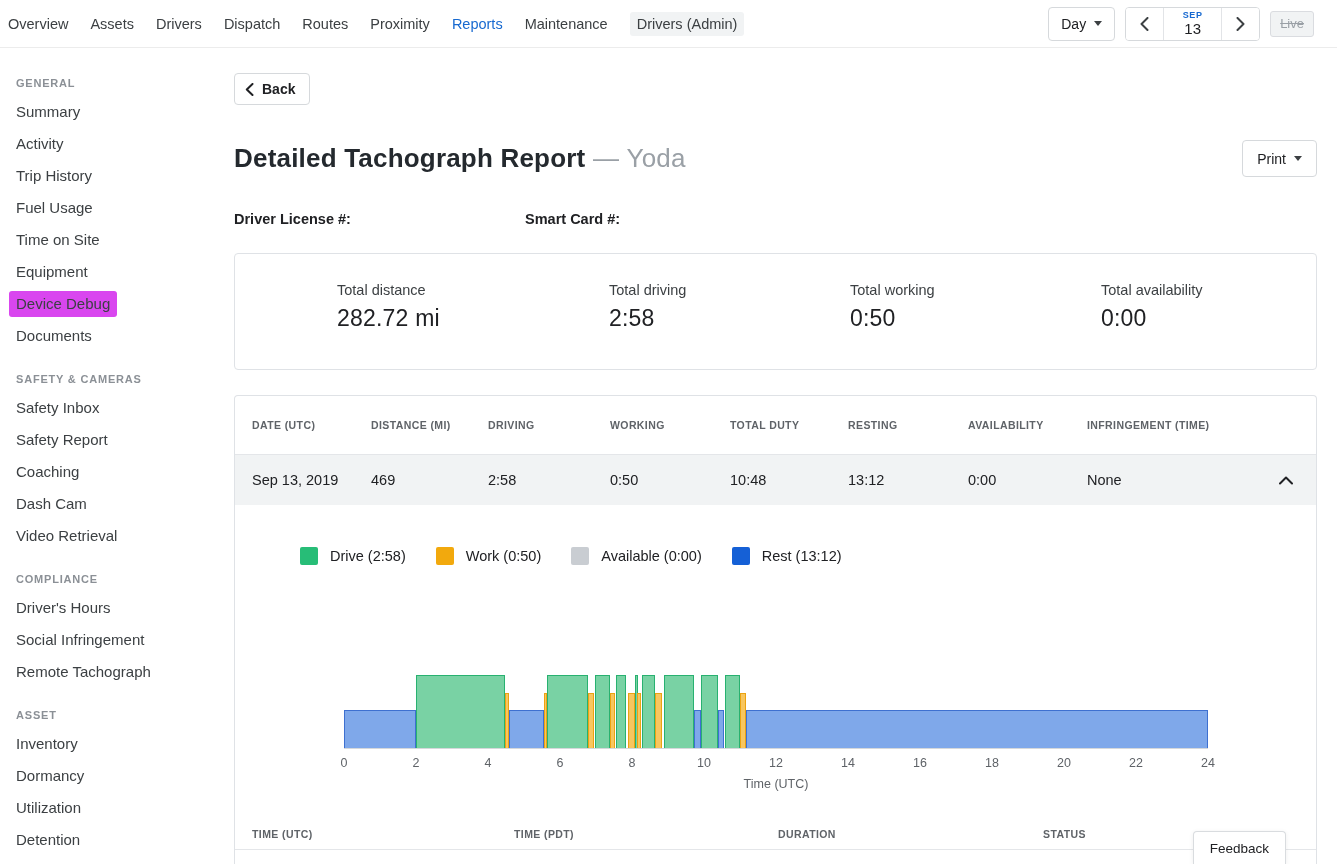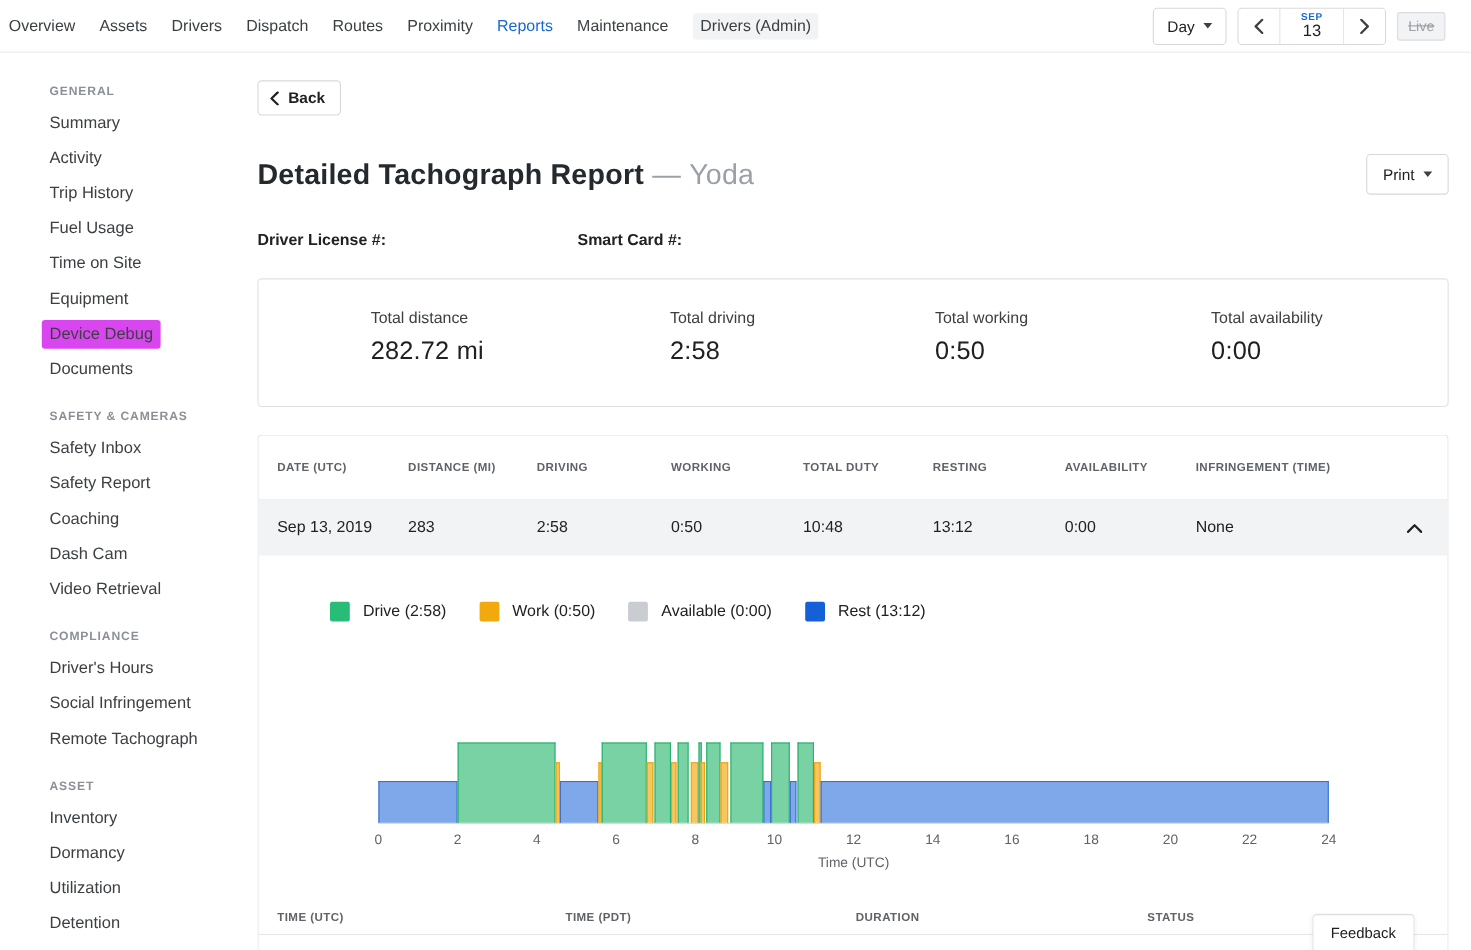--- a/index.html
+++ b/index.html
@@ -19,21 +19,21 @@
   .caret-down { width:0; height:0; border-left:4px solid transparent; border-right:4px solid transparent; border-top:5px solid #3c4043; display:inline-block; }
   .date-group { display:flex; height:34px; border:1px solid #d6d9dc; border-radius:4px; overflow:hidden; }
   .date-group > * { display:flex; align-items:center; justify-content:center; background:#fff; }
   .dg-arrow { width:37px; cursor:pointer; }
   .dg-date { width:59px; flex-direction:column; border-left:1px solid #e2e4e7; border-right:1px solid #e2e4e7; line-height:1; cursor:pointer; }
   .dg-month { font-size:9px; font-weight:bold; letter-spacing:0.6px; color:#1769d0; margin-bottom:1px; }
   .dg-day { font-size:15px; color:#202124; }
   .live-btn { height:26px; padding:0 9px; background:#f1f3f4; border:1px solid #dadce0; border-radius:3px; font-size:13px; color:#9aa0a6; text-decoration:line-through; cursor:default; }
 
   
-  .sidebar { position:absolute; top:48px; left:0; width:234px; bottom:0; padding-top:29px; background:#fff;padding-left:29px; }
+  .sidebar { position:absolute; top:48px; left:0; width:234px; bottom:0; padding-top:29px; background:#fff; }
   .side-section-title { font-size:11px; font-weight:bold; letter-spacing:0.8px; color:#8b9096; padding:0 16px; margin-bottom:7px; }
   .side-section { margin-bottom:21px; }
   .side-item { font-size:15px; color:#3c4043; line-height:32px; padding:0 16px; cursor:pointer; white-space:nowrap; }
   .side-item span { display:inline-block; padding:0 7px; margin-left:-7px; line-height:26px; border-radius:3px; }
   .side-item.active span { background:#d946ef; }
 
   
   .main { position:absolute; top:48px; left:234px; width:1103px; bottom:0; padding-right:20px; }
   .back-btn { margin-top:25px; height:32px; padding:0 14px 0 10px;font-weight:bold; }
   .title-row { margin-top:35px; display:flex; align-items:center; justify-content:space-between; }
@@ -208,21 +208,21 @@
         <span class="th">WORKING</span>
         <span class="th">TOTAL DUTY</span>
         <span class="th">RESTING</span>
         <span class="th">AVAILABILITY</span>
         <span class="th">INFRINGEMENT (TIME)</span>
         <span></span>
       </div>
 
       <div class="day-grid day-row">
         <span>Sep 13, 2019</span>
-        <span>283</span>
+        <span>469</span>
         <span>2:58</span>
         <span>0:50</span>
         <span>10:48</span>
         <span>13:12</span>
         <span>0:00</span>
         <span>None</span>
         <span class="row-chevron">
           <svg width="14" height="9" viewBox="0 0 14 9">
               <polyline points="1,7.5 7,1.5 13,7.5" fill="none" stroke="#202124" stroke-width="2" stroke-linecap="round" stroke-linejoin="round"></polyline>
             </svg>

